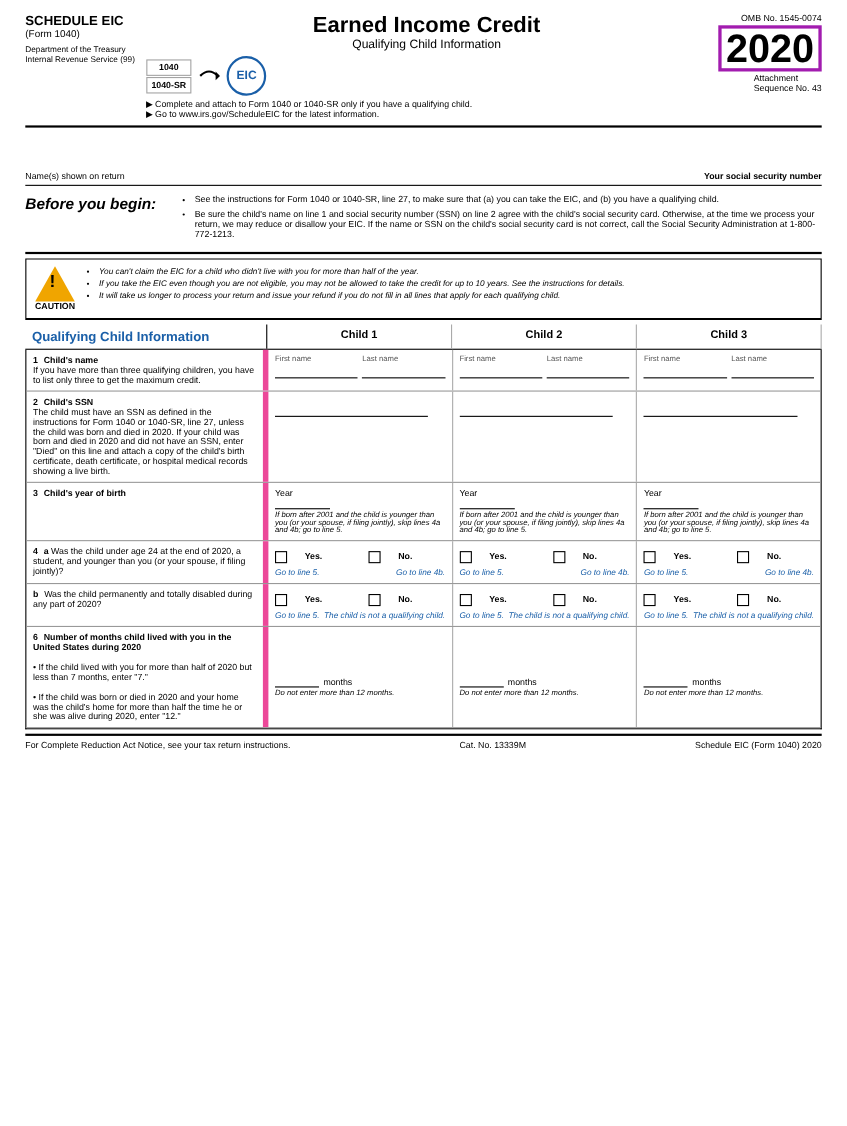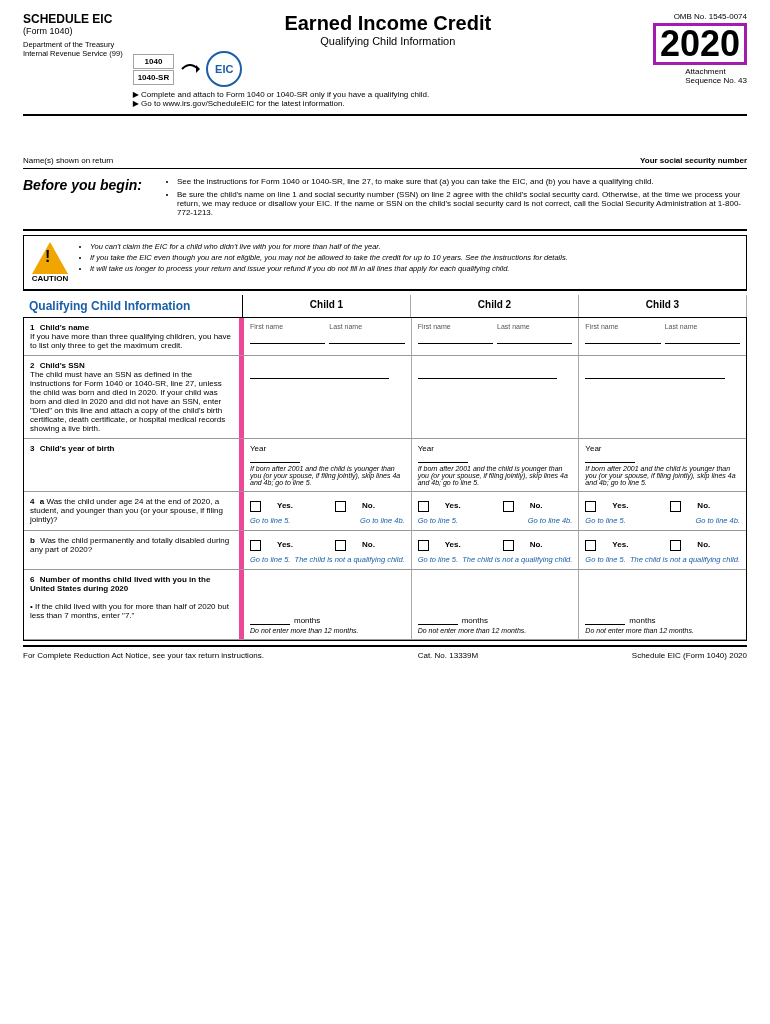--- a/index.html
+++ b/index.html
@@ -597,20 +597,21 @@
     </div>
 
 
     <div class="grid-row">
       <div class="grid-label">
         <span class="row-num">6</span>
         <span class="bold">Number of months child lived with you in the United States during 2020</span><br>
         <br>
         <span>• If the child lived with you for more than half of 2020 but less than 7 months, enter "7."</span><br>
         <br>
+        <span>• If the child was born or died in 2020 and your home was the child's home for more than half the time he or she was alive during 2020, enter "12."</span>
       </div>
       <div class="grid-child">
         <div style="margin-top:40px;">
           <div class="months-area">
             <span class="months-line"></span>
             <span>months</span>
           </div>
           <div class="subtext">Do not enter more than 12 months.</div>
         </div>
       </div>

